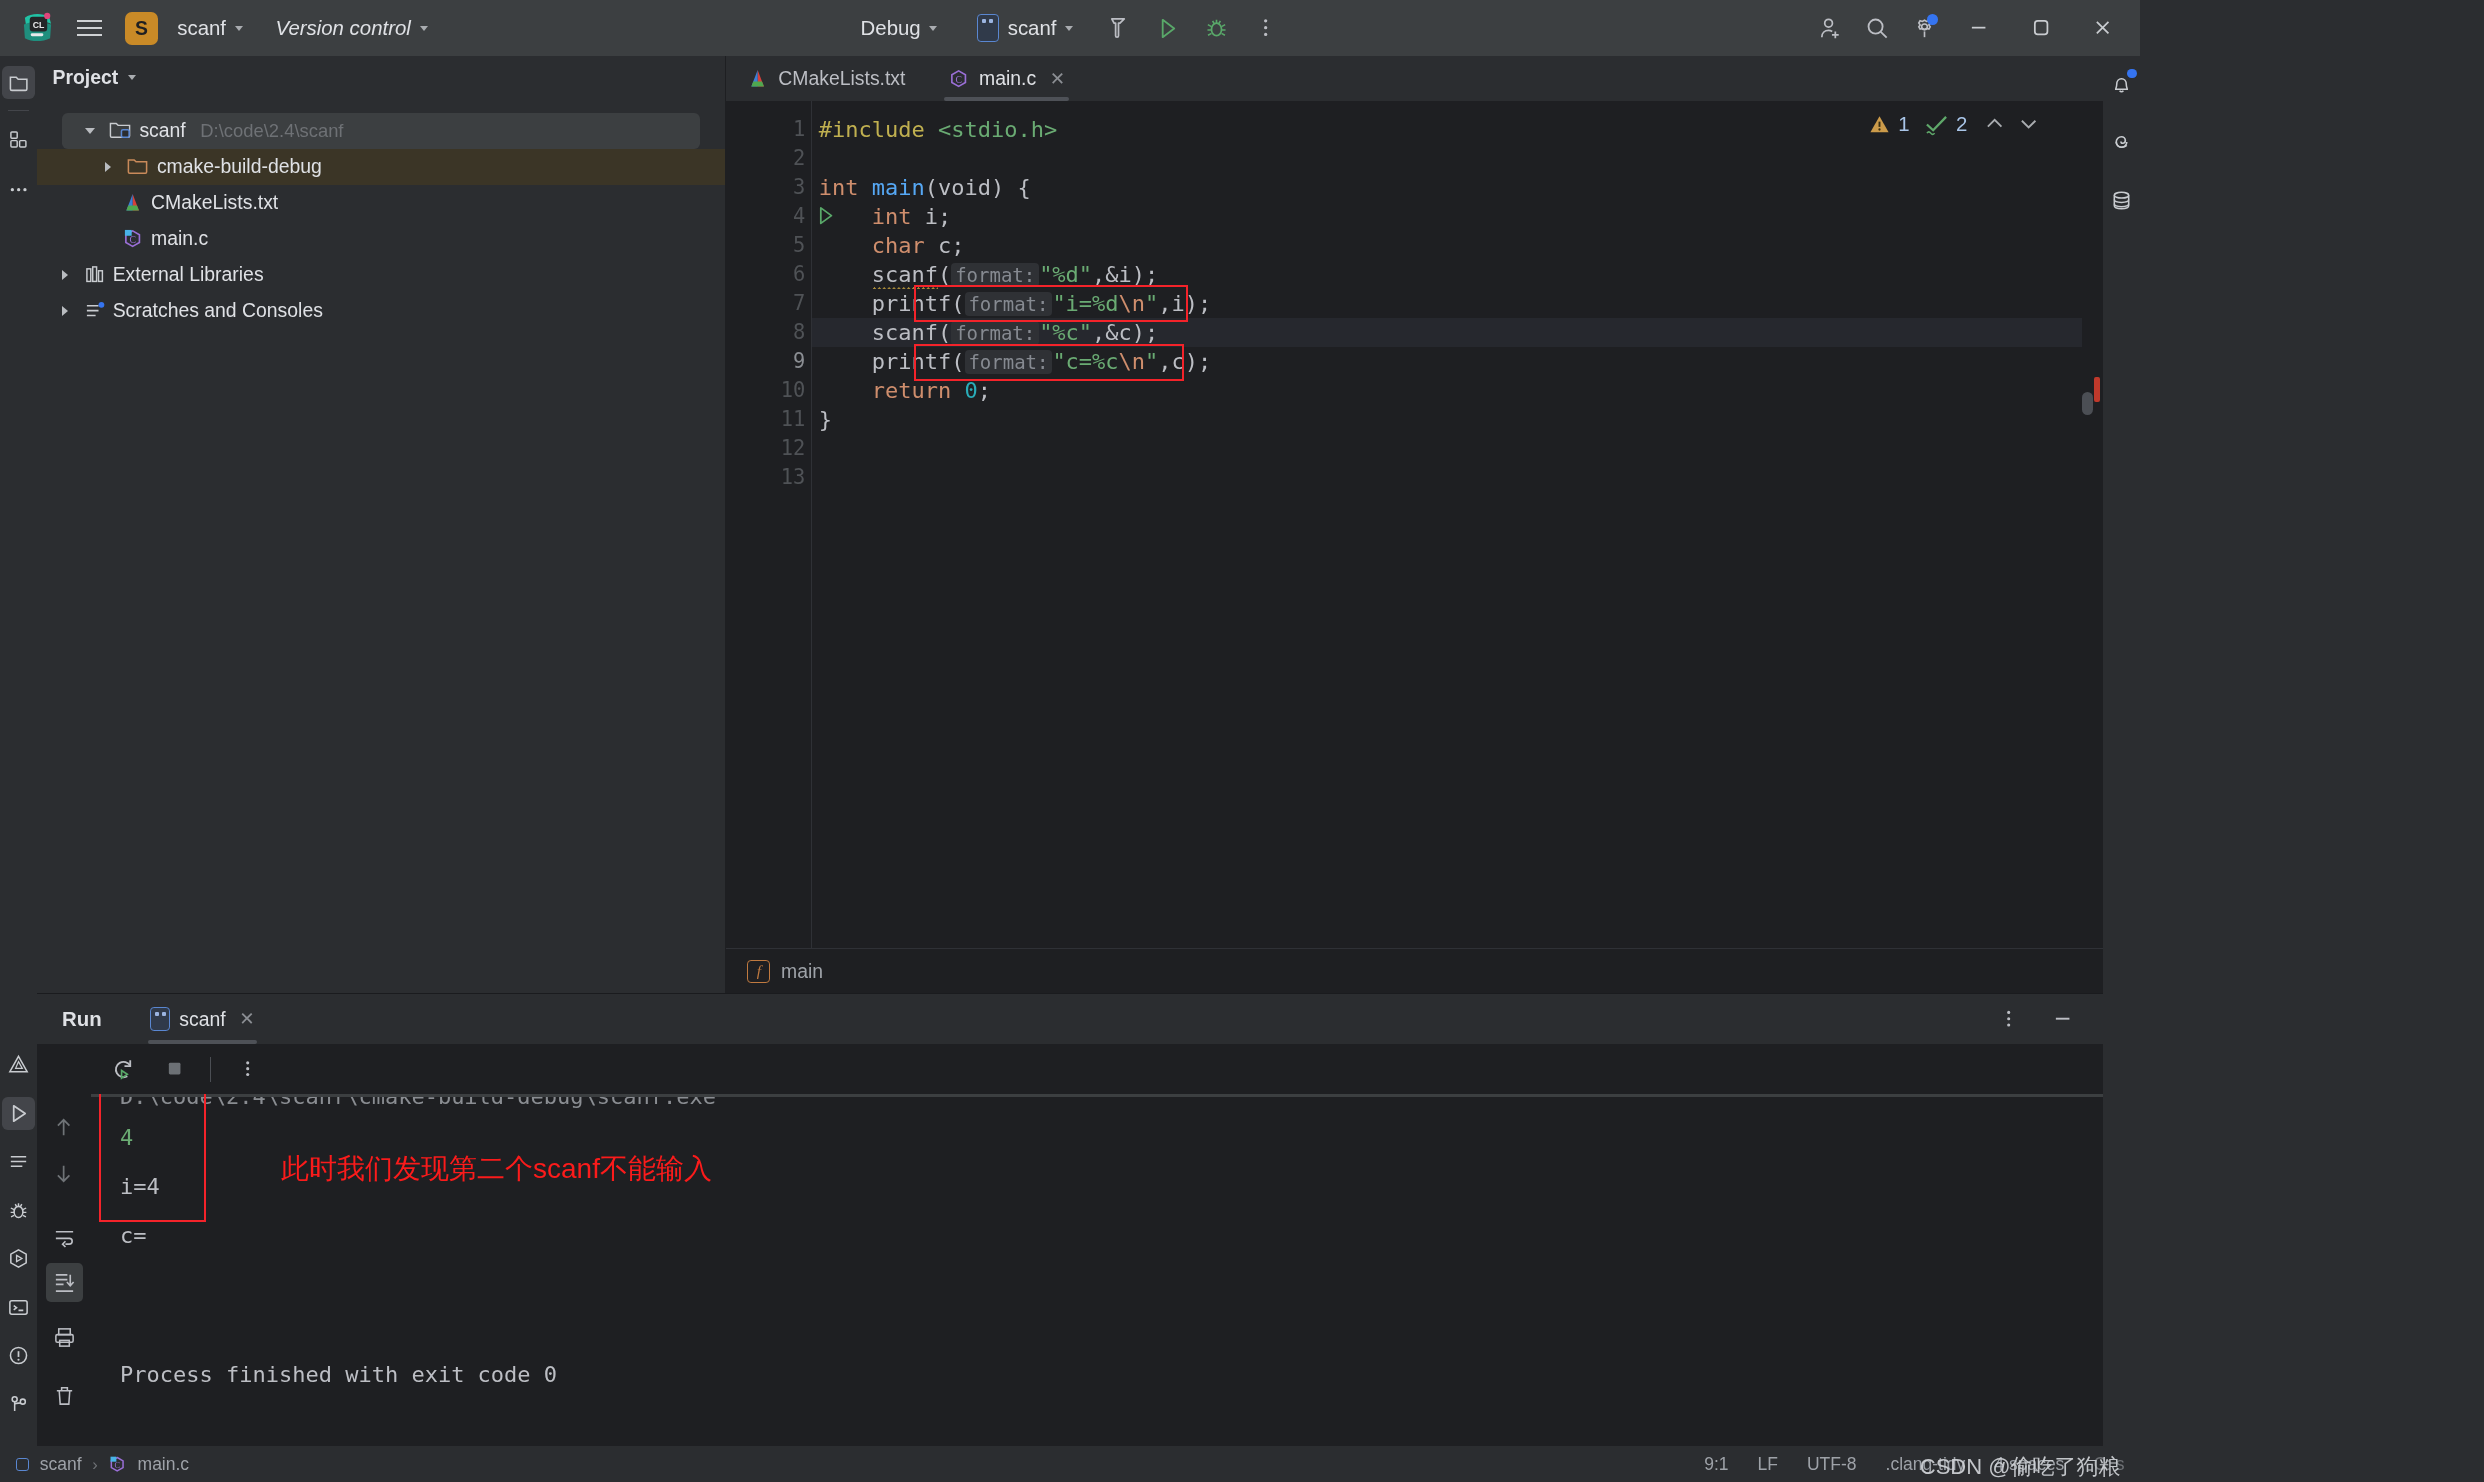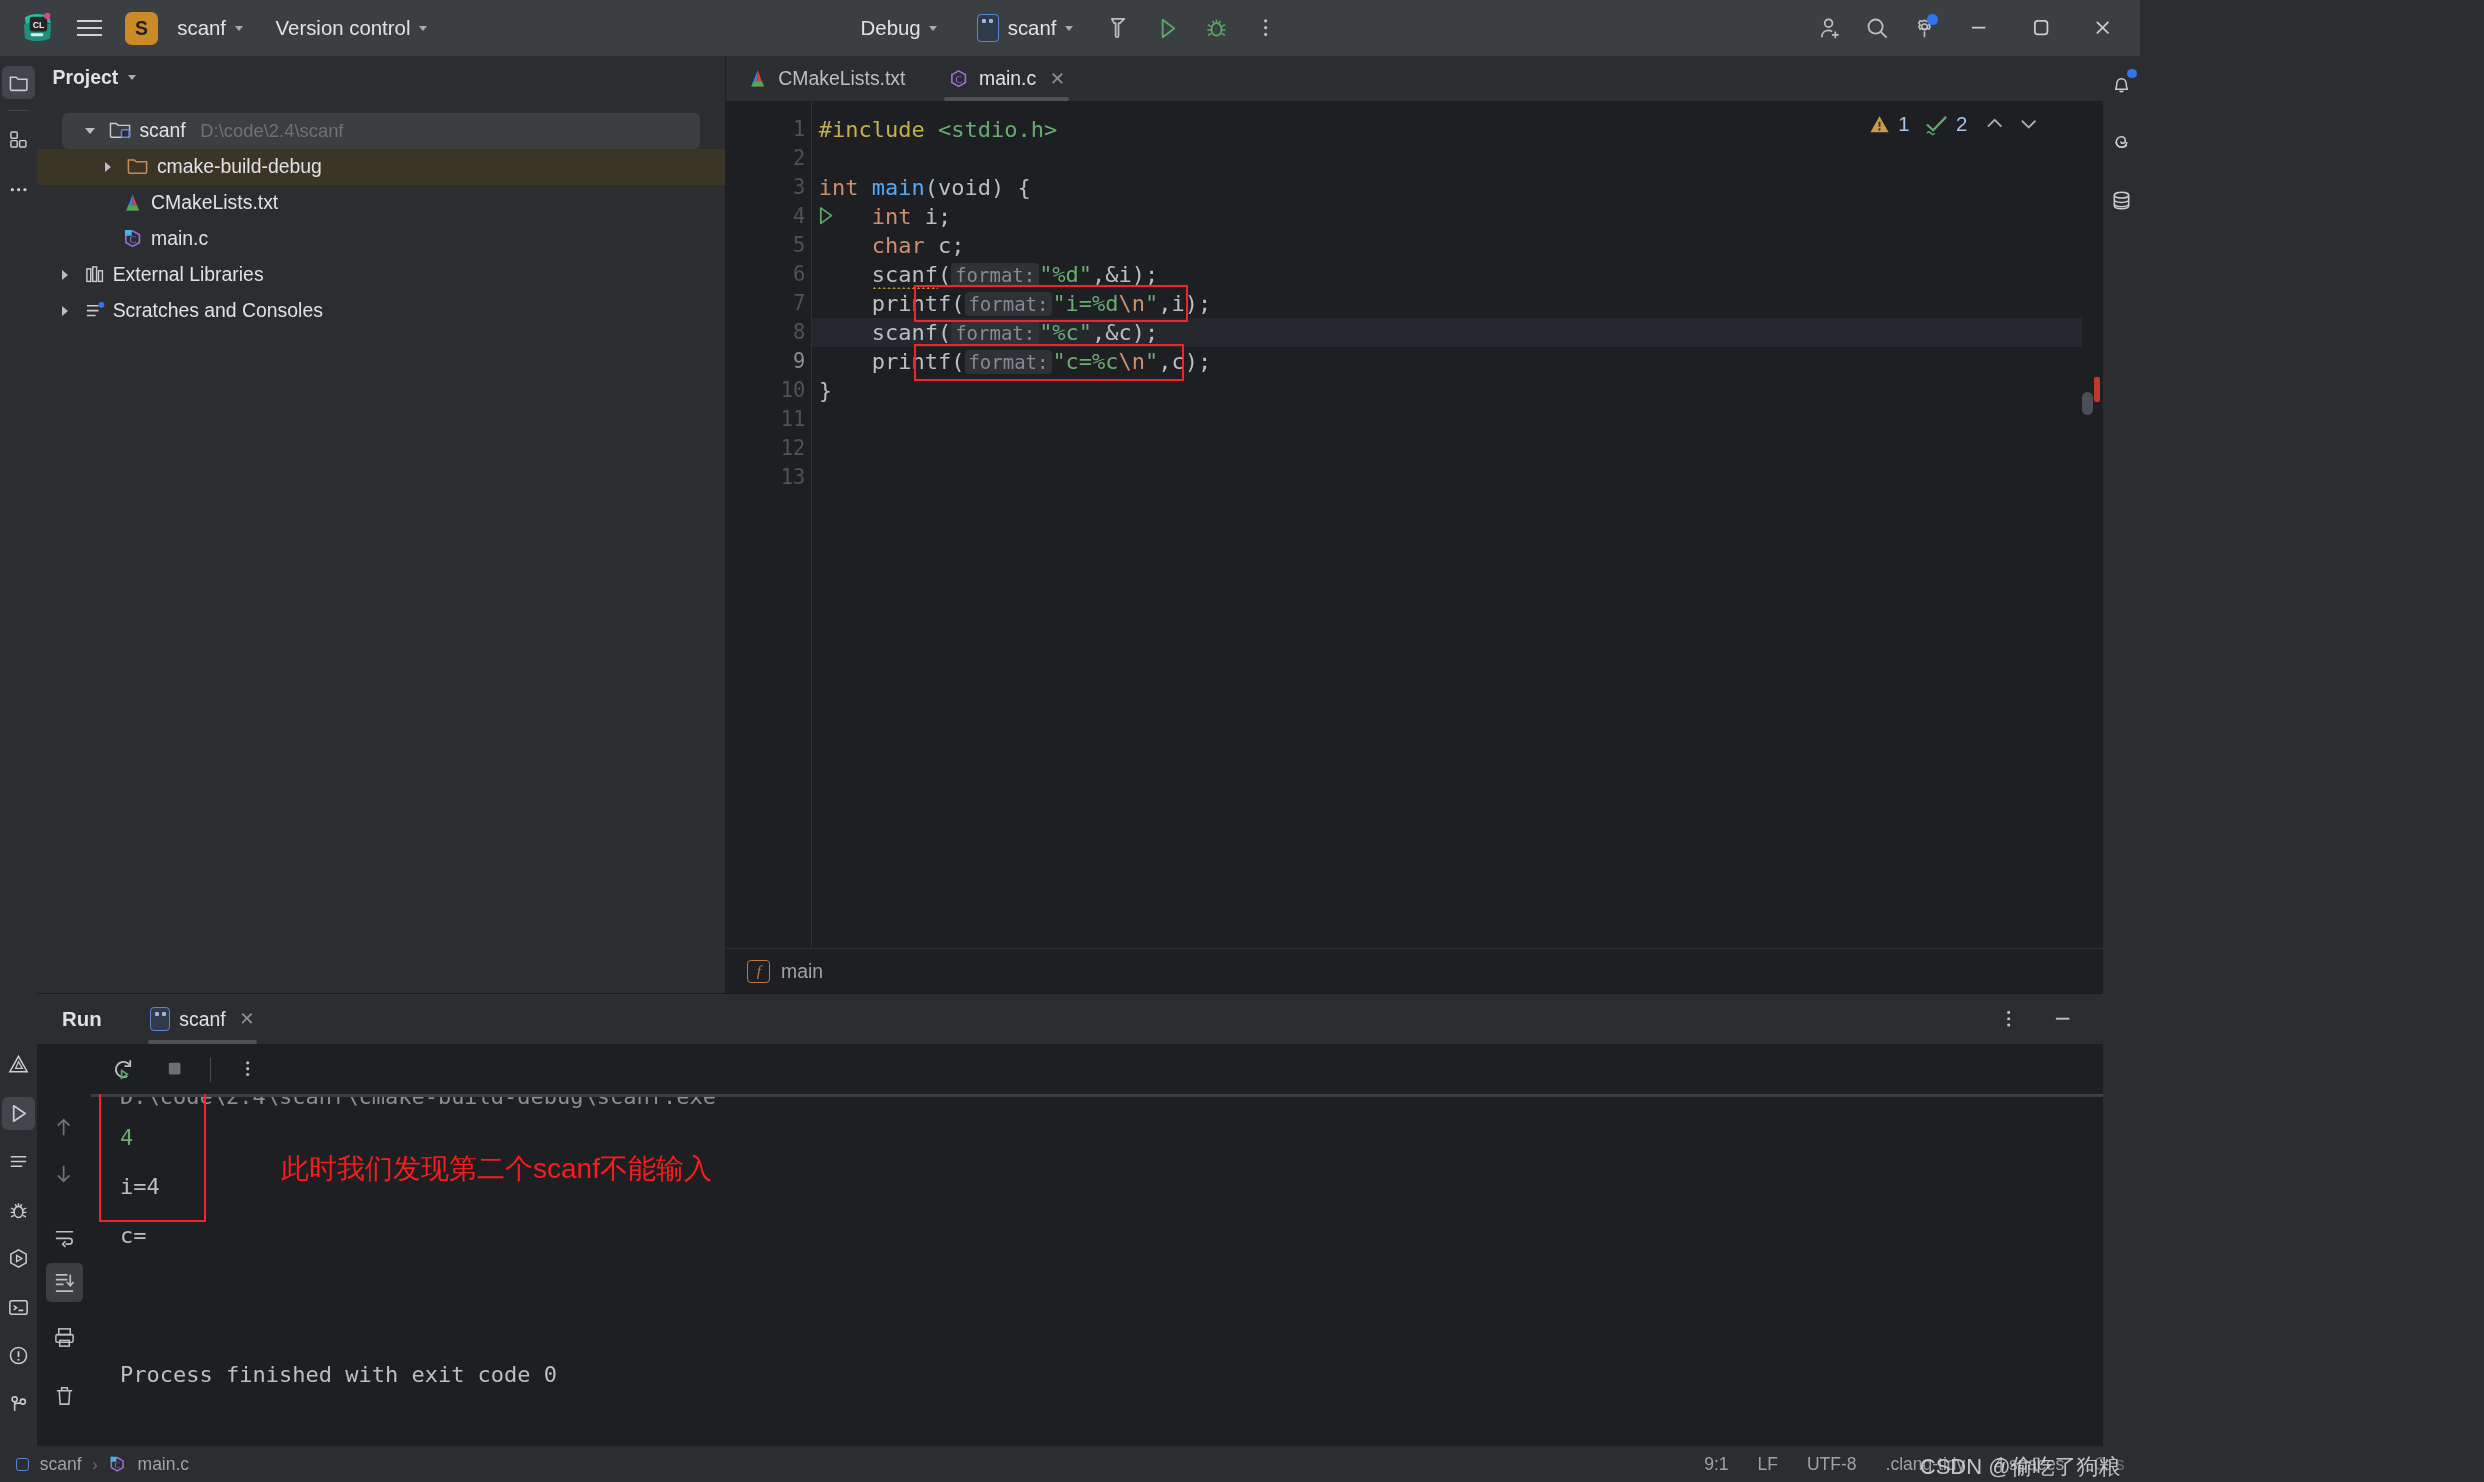--- a/index.html
+++ b/index.html
@@ -178,21 +178,21 @@
       <div class="hamburger">
         <i></i>
           <i></i>
           <i></i>
       </div>
       <div class="proj-badge">S</div>
       <div class="tb-chip">
         <span class="tb-text">scanf</span>
         <span class="chev-sm"></span>
       </div>
-      <div class="tb-chip" style="margin-left:15.5px;">
+      <div class="tb-chip" style="margin-left:15.5px;font-style:italic;">
         <span class="tb-text">Version control</span>
         <span class="chev-sm"></span>
       </div>
     </div>
 
     <div class="tb-center">
       <div class="tb-chip">
         <span class="tb-text">Debug</span>
         <span class="chev-sm"></span>
       </div>
@@ -498,20 +498,21 @@
               <div class="cl">    <span class="kw">char</span><span> c;</span></div>
 
               <div class="cl">    <span class="wavy-y">scanf</span>(<span class="hint">format:</span><span class="str">"%d"</span><span>,&amp;i);</span></div>
 
               <div class="cl">    <span>printf</span>(<span class="hint">format:</span><span class="str">"i=%d</span><span class="esc">\n</span><span class="str">"</span><span>,i);</span></div>
 
               <div class="cl hl">    <span>scanf</span>(<span class="hint">format:</span><span class="str">"%c"</span><span>,&amp;c);</span></div>
 
               <div class="cl">    <span>printf</span>(<span class="hint">format:</span><span class="str">"c=%c</span><span class="esc">\n</span><span class="str">"</span><span>,c);</span></div>
 
+              <div class="cl">    <span class="kw">return</span> <span class="num">0</span><span>;</span></div>
 
               <div class="cl"><span>}</span></div>
 
               <div class="cl"> </div>
 
               <div class="redbox" style="left:103px; top:184px; width:274px; height:37px;"></div>
               <div class="redbox" style="left:103px; top:243px; width:270px; height:37px;"></div>
             </div>
 
             <div class="ed-vscroll">

